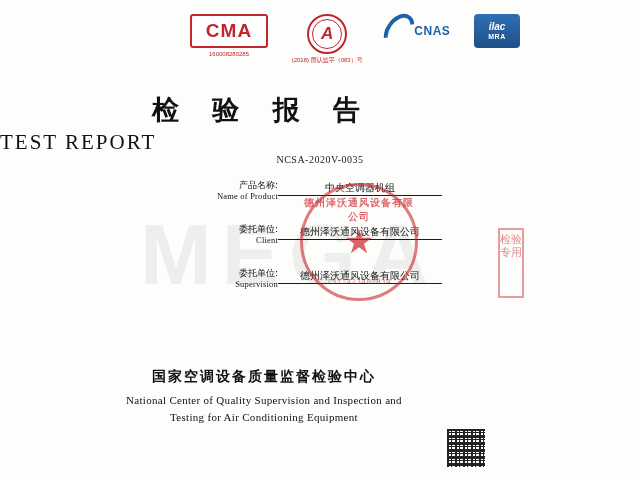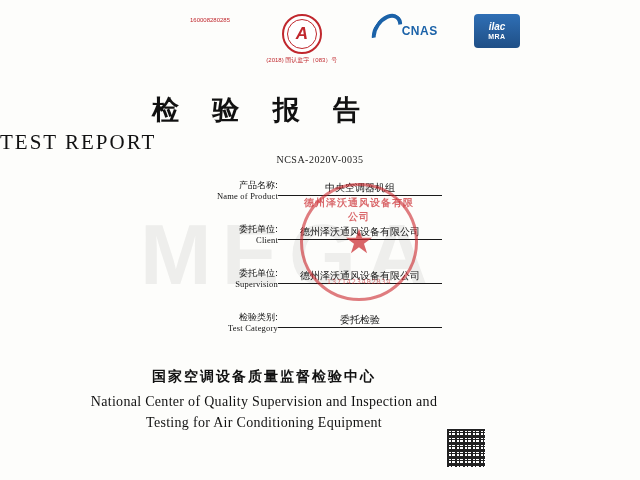--- a/index.html
+++ b/index.html
@@ -247,21 +247,21 @@
   }
   .footer-cn {
     font-family: "DejaVu Sans", sans-serif;
     font-size: 14px;
     font-weight: bold;
     letter-spacing: 2px;
     color: #111;
   }
   .footer-en1, .footer-en2 {
     font-family: "Liberation Serif", serif;
-    font-size: 14px;
+    font-size: 11px;
     letter-spacing: .3px;
     color: #111;
   }
   .footer-en1 { margin-top: 8px; }
   .footer-en2 { margin-top: 5px; }
 
   
   .watermark {
     position: absolute;
     top: 205px;
@@ -354,20 +354,21 @@
   }
 </style>
 </head>
 <body>
 
 <div class="page">
 
   <div class="logo-strip">
 
     <div class="logo logo-cma">
+      <div class="mark">CMA</div>
       <div class="code">160008280285</div>
     </div>
 
     <div class="logo logo-cal">
       <div class="mark">
         <div class="inner">A</div>
       </div>
       <div class="code">(2018) 国认监字（083）号</div>
     </div>
 
@@ -421,38 +422,29 @@
       <div class="field-label">
         <div>委托单位:</div>
         <div class="en">Supervision</div>
       </div>
       <div class="field-value-wrap">
         <div class="field-value">德州泽沃通风设备有限公司</div>
         <div class="field-rule"></div>
       </div>
     </div>
 
-    <div class="field-row">
-      <div class="field-label">
-        <div>检验类别:</div>
-        <div class="en">Test Category</div>
-      </div>
-      <div class="field-value-wrap">
-        <div class="field-value">委托检验</div>
-        <div class="field-rule"></div>
-      </div>
-    </div>
   </div>
 
   <div class="seal">
     <div class="arc-top">德州泽沃通风设备有限公司</div>
     <div class="star">★</div>
     <div class="arc-bottom">1371423482834</div>
   </div>
 
+  <div class="side-stamp">检验专用</div>
 
   <div class="footer">
     <div class="footer-cn">国家空调设备质量监督检验中心</div>
     <div class="footer-en1">National Center of Quality Supervision and Inspection and</div>
     <div class="footer-en2">Testing for Air Conditioning Equipment</div>
   </div>
 
   <div class="qr"></div>
 
 </div>

